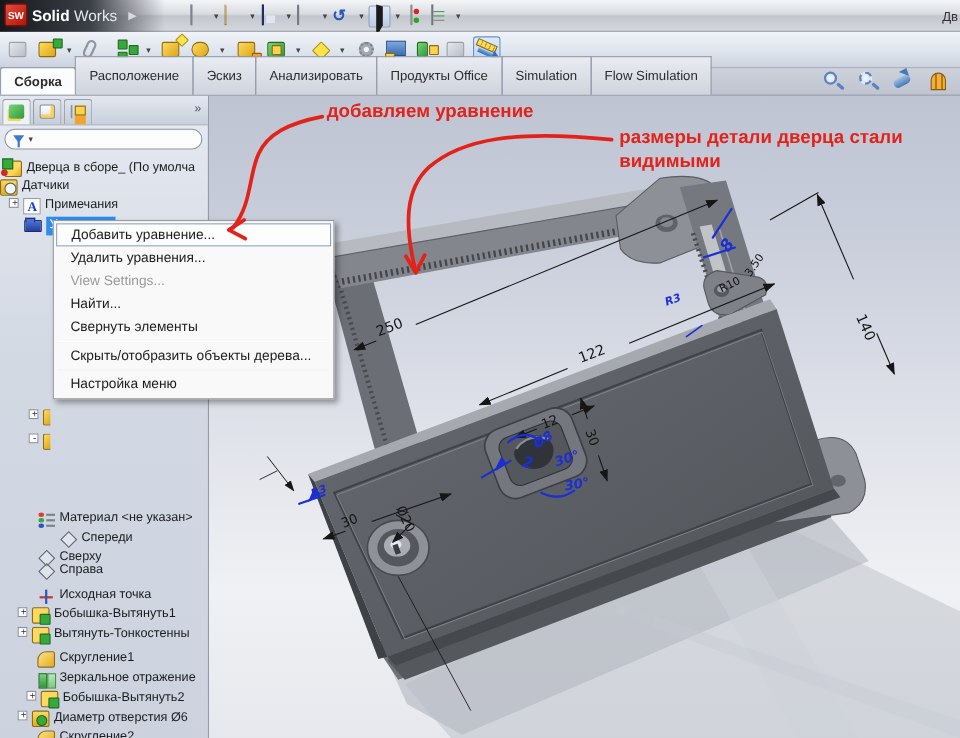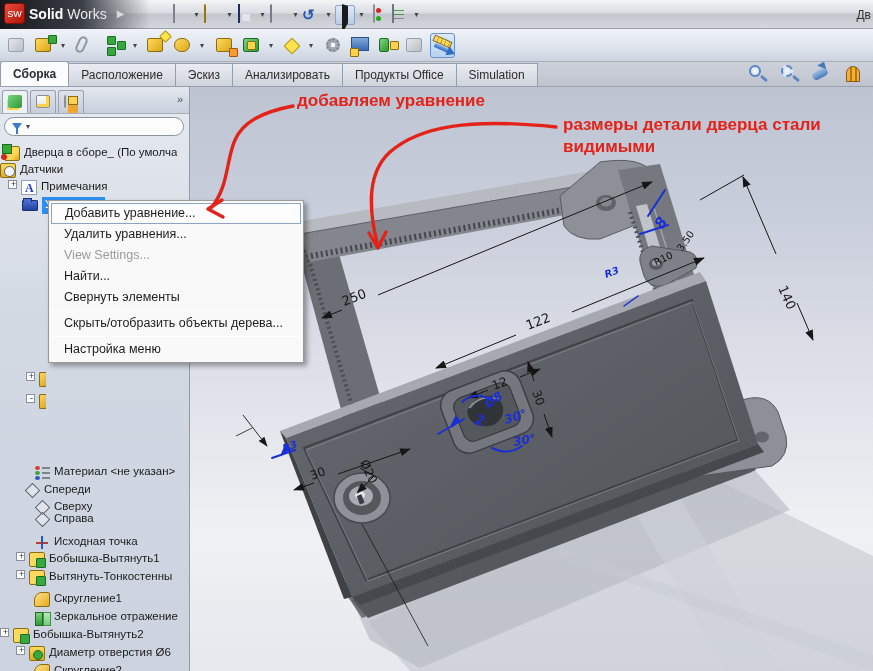--- a/index.html
+++ b/index.html
@@ -3,21 +3,21 @@
 <meta charset="utf-8">
 <style>
   *{margin:0;padding:0;box-sizing:border-box}
   html,body{width:873px;height:671px;overflow:hidden;font-family:"Liberation Sans",sans-serif}
   #stage{position:relative;width:873px;height:671px;background:linear-gradient(to bottom,#b6bdcc 0%,#c9cedb 32%,#dde0e8 55%,#f0f1f4 80%,#e6e8ed 100%);overflow:hidden}
 
   
   #titlebar{position:absolute;left:0;top:0;width:873px;height:29px;background:linear-gradient(to bottom,#f4f5f7,#d9dce1 45%,#c3c7cd 52%,#d4d7dc);border-bottom:1px solid #9aa0a8;z-index:8}
   #titlebar .darkzone{position:absolute;left:0;top:0;width:150px;height:29px;background:linear-gradient(to right,#15171b,#3c4047 55%,rgba(90,95,102,0));}
   #logo{position:absolute;left:4px;top:3px;display:flex;align-items:center;gap:4px;color:#fff}
-  #logo .sw{width:21px;height:21px;border-radius:3px;background:linear-gradient(135deg,#e84b3a,#b01407);border:1px solid #7d0f06;color:#fff;font-size:9px;font-weight:normal;text-align:center;line-height:20px}
+  #logo .sw{width:21px;height:21px;border-radius:3px;background:linear-gradient(135deg,#e84b3a,#b01407);border:1px solid #7d0f06;color:#fff;font-size:9px;font-weight:bold;text-align:center;line-height:20px}
   #logo .b1{font-weight:bold;font-size:14px}
   #logo .b2{font-weight:normal;font-size:14px;color:#e8e8ea}
   #logo .menuarrow{color:#d6d8db;font-size:10px;margin-left:6px}
   .tb1{position:absolute;top:3px;height:23px;display:flex;align-items:center;gap:2px}
   .i1{width:20px;height:20px;position:relative;border-radius:2px}
   .dd{width:9px;height:20px;font-size:8px;color:#444;line-height:20px;text-align:center}
   .i1.pressed{border:1px solid #8ea4c6;background:linear-gradient(#dfe8f6,#bccbe4)}
   .ic-page{background:linear-gradient(#ffffff,#e8eaee);border:1px solid #7d828c;width:14px;height:17px;margin:1px 3px}
   .ic-open{background:linear-gradient(#ffd76e,#e2a416);border:1px solid #9a7410;width:17px;height:13px;margin:4px 1px 0;border-radius:1px 4px 1px 1px}
   .ic-save{background:linear-gradient(#5e87d8,#23459c);border:1px solid #1b2f66;width:16px;height:16px;margin:2px}
@@ -45,21 +45,21 @@
   .clip{position:absolute;left:7px;top:3px;width:9px;height:17px;border:2px solid #8f95a0;border-radius:5px;transform:rotate(25deg)}
   .gear{position:absolute;left:4px;top:5px;width:14px;height:14px;border-radius:50%;background:radial-gradient(circle at 50% 50%,#f6f7f9 30%,#a9afb9 32%,#9aa0aa);border:2px dotted #7d838e}
   .t2 .ddv{position:absolute;right:-8px;top:8px;font-size:8px;color:#444}
   .t2.sel{border:1px solid #6d8fc9;border-radius:3px;background:linear-gradient(#dceafc,#b9d2f2)}
   .ruler{position:absolute;left:2px;top:4px;width:19px;height:7px;background:repeating-linear-gradient(90deg,#ffd95e 0 3px,#caa21a 3px 4px);border:1px solid #8a6d10;transform:rotate(24deg)}
   .barrow{position:absolute;left:3px;top:12px;width:15px;height:4px;background:linear-gradient(#7fb0e8,#2f6cc2);transform:rotate(24deg)}
   .barrow::after{content:"";position:absolute;right:-7px;top:-3px;border-left:8px solid #2f6cc2;border-top:5px solid transparent;border-bottom:5px solid transparent}
 
   
   #tabsbar{position:absolute;left:0;top:62px;width:873px;height:25px;background:linear-gradient(#ccd1da,#bfc4cf);border-bottom:1px solid #98a0ac;z-index:8;display:flex;align-items:flex-end}
-  .cmdtab{height:23px;padding:0 12px;font-size:12px;color:#2c2c2c;display:flex;align-items:center;background:linear-gradient(#e9ecf1,#cfd4dd);border:1px solid #969dab;border-bottom:none;margin-right:-1px}
+  .cmdtab{height:35px;padding:0 12px;font-size:12px;color:#2c2c2c;display:flex;align-items:center;background:linear-gradient(#e9ecf1,#cfd4dd);border:1px solid #969dab;border-bottom:none;margin-right:-1px}
   .cmdtab.active{background:#fbfcfd;font-weight:bold;height:25px;border-top-left-radius:3px;border-top-right-radius:3px;position:relative;z-index:2}
   #viewtools{position:absolute;right:8px;top:64px;display:flex;gap:10px;z-index:9}
   .vt{width:22px;height:20px;position:relative}
   .mag{position:absolute;left:2px;top:1px;width:12px;height:12px;border:2px solid #5d84c0;border-radius:50%;background:radial-gradient(#f4f8fe,#cfe0f4)}
   .mag::after{content:"";position:absolute;left:9px;top:10px;width:8px;height:3px;background:#5d84c0;transform:rotate(40deg);border-radius:2px}
   .mag.dash{border-style:dashed}
   .scope{position:absolute;left:1px;top:6px;width:16px;height:8px;background:linear-gradient(#9fc0e8,#4878b8);border-radius:4px;transform:rotate(-28deg)}
   .scope::after{content:"";position:absolute;right:-4px;top:-6px;border-bottom:6px solid #4878b8;border-left:5px solid transparent;border-right:5px solid transparent;transform:rotate(50deg)}
   .section{position:absolute;left:3px;top:2px;width:14px;height:16px;background:repeating-linear-gradient(90deg,#f0b13c 0 3px,#b87514 3px 5px);border-radius:7px 7px 0 0;border:1px solid #8a5a10}
 
@@ -361,20 +361,21 @@
       </span>
   </div>
 
   <div id="tabsbar">
     <div class="cmdtab active">Сборка</div>
     <div class="cmdtab">Расположение</div>
     <div class="cmdtab">Эскиз</div>
     <div class="cmdtab">Анализировать</div>
     <div class="cmdtab">Продукты Office</div>
     <div class="cmdtab">Simulation</div>
+    <div class="cmdtab">Flow Simulation</div>
   </div>
   <div id="viewtools">
     <span class="vt">
         <span class="mag"></span>
       </span>
     <span class="vt">
         <span class="mag dash"></span>
       </span>
     <span class="vt">
         <span class="scope"></span>
@@ -428,21 +429,21 @@
         </div>
       <div class="trow" style="top:254px;padding-left:26px">
           <span class="exp m"></span>
           <span class="ti ti-sliver"></span>
           <span class="tlabel"></span>
         </div>
       <div class="trow" style="top:325px;padding-left:34px">
           <span class="ti ti-mat"></span>
           <span class="tlabel">Материал &lt;не указан&gt;</span>
         </div>
-      <div class="trow" style="top:343px;padding-left:24px">
+      <div class="trow" style="top:343px;padding-left:54px">
           <span class="ti ti-plane"></span>
           <span class="tlabel">Спереди</span>
         </div>
       <div class="trow" style="top:360px;padding-left:34px">
           <span class="ti ti-plane"></span>
           <span class="tlabel">Сверху</span>
         </div>
       <div class="trow" style="top:372px;padding-left:34px">
           <span class="ti ti-plane"></span>
           <span class="tlabel">Справа</span>
@@ -462,21 +463,21 @@
           <span class="tlabel">Вытянуть-Тонкостенны</span>
         </div>
       <div class="trow" style="top:452px;padding-left:34px">
           <span class="ti ti-fillet"></span>
           <span class="tlabel">Скругление1</span>
         </div>
       <div class="trow" style="top:470px;padding-left:34px">
           <span class="ti ti-mirror"></span>
           <span class="tlabel">Зеркальное отражение</span>
         </div>
-      <div class="trow" style="top:488px;padding-left:0">
+      <div class="trow" style="top:488px;padding-left:24px">
           <span class="exp p"></span>
           <span class="ti ti-boss"></span>
           <span class="tlabel">Бобышка-Вытянуть2</span>
         </div>
       <div class="trow" style="top:506px;padding-left:16px">
           <span class="exp p"></span>
           <span class="ti ti-hole"></span>
           <span class="tlabel">Диаметр отверстия Ø6</span>
         </div>
       <div class="trow" style="top:524px;padding-left:34px">

